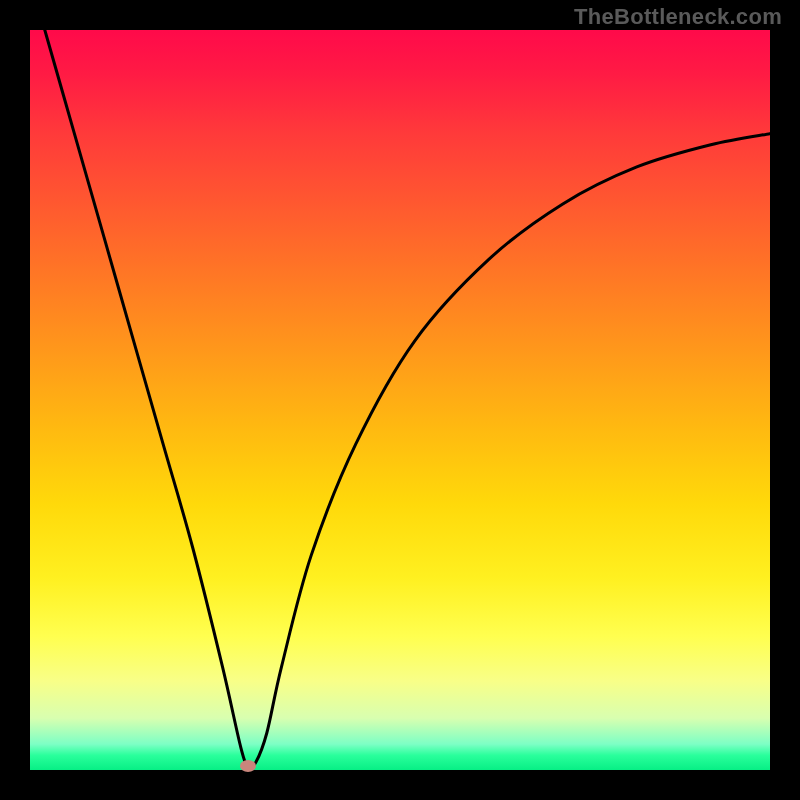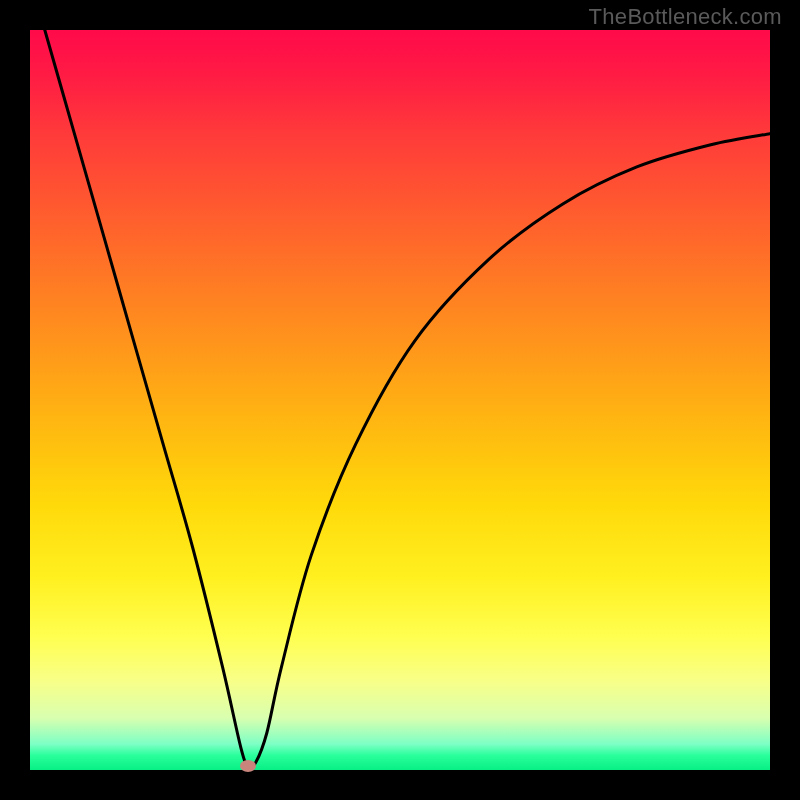--- a/index.html
+++ b/index.html
@@ -10,21 +10,21 @@
     position: relative;
     font-family: Arial, sans-serif;
     overflow: hidden;
   }
   .watermark {
     position: absolute;
     top: 4px;
     right: 18px;
     color: #5a5a5a;
     font-size: 22px;
-    font-weight: 400;
+    font-weight: 700;
     letter-spacing: 0.3px;
     z-index: 10;
   }
   .plot-area {
     position: absolute;
     left: 30px;
     top: 30px;
     width: 740px;
     height: 740px;
   }

